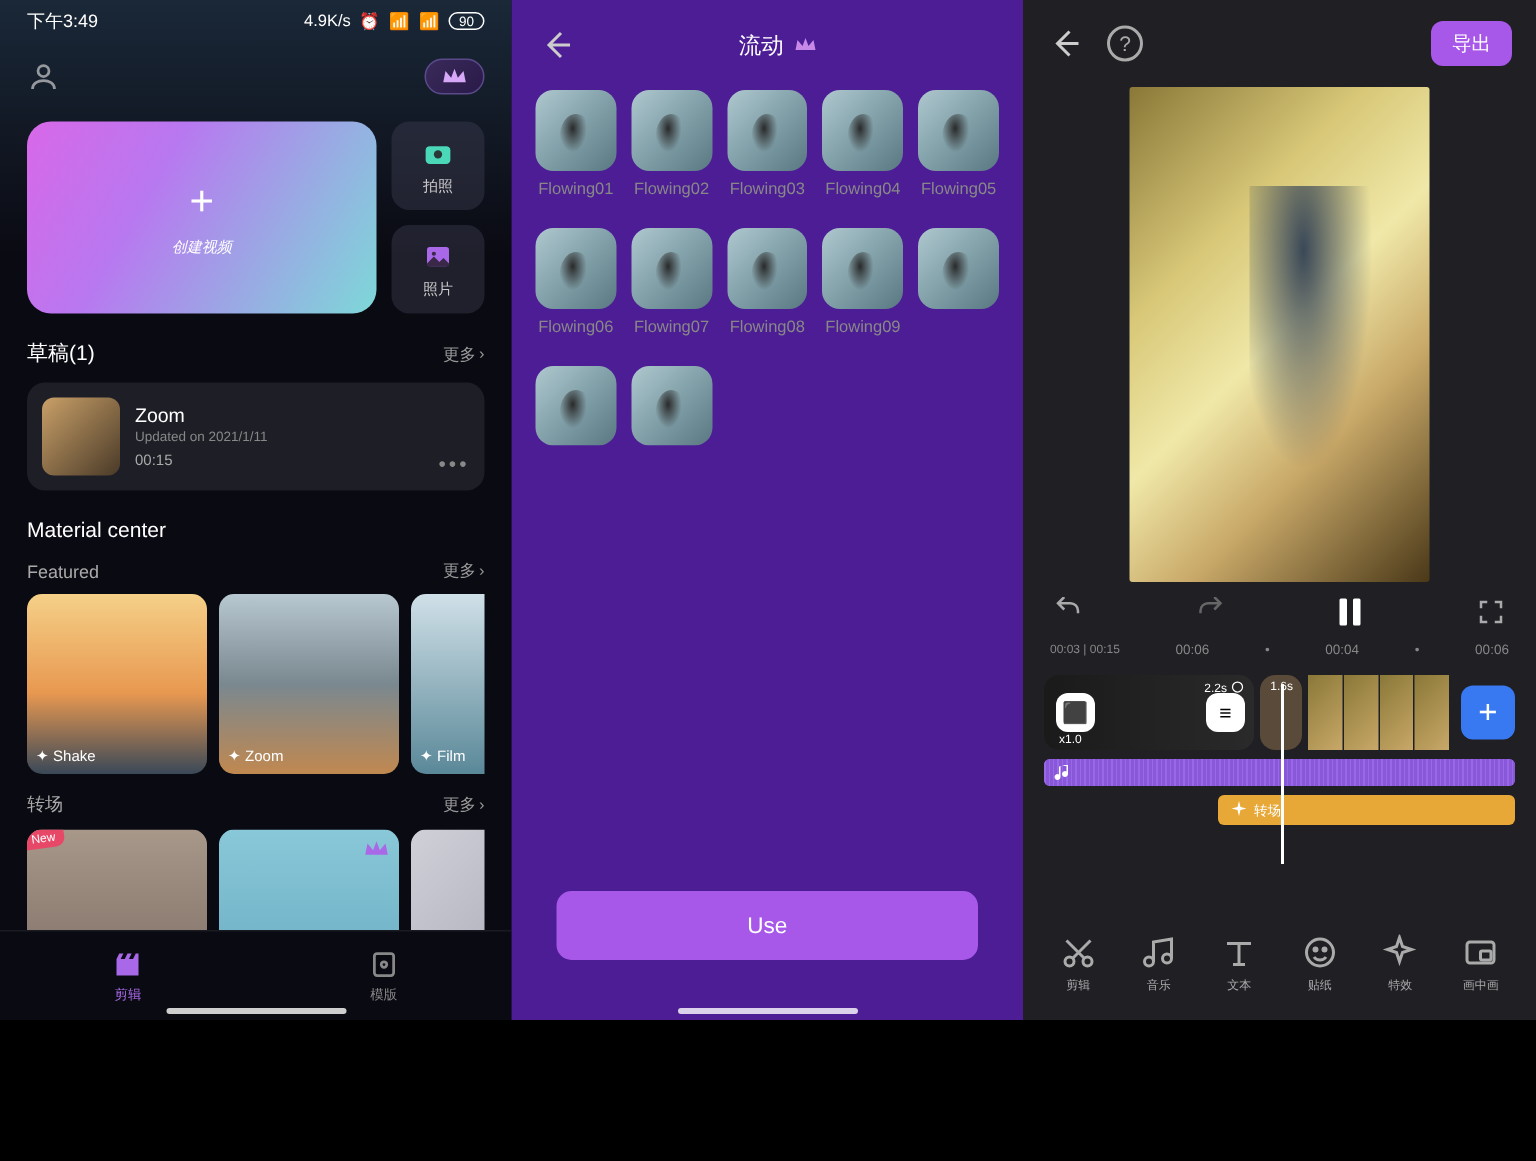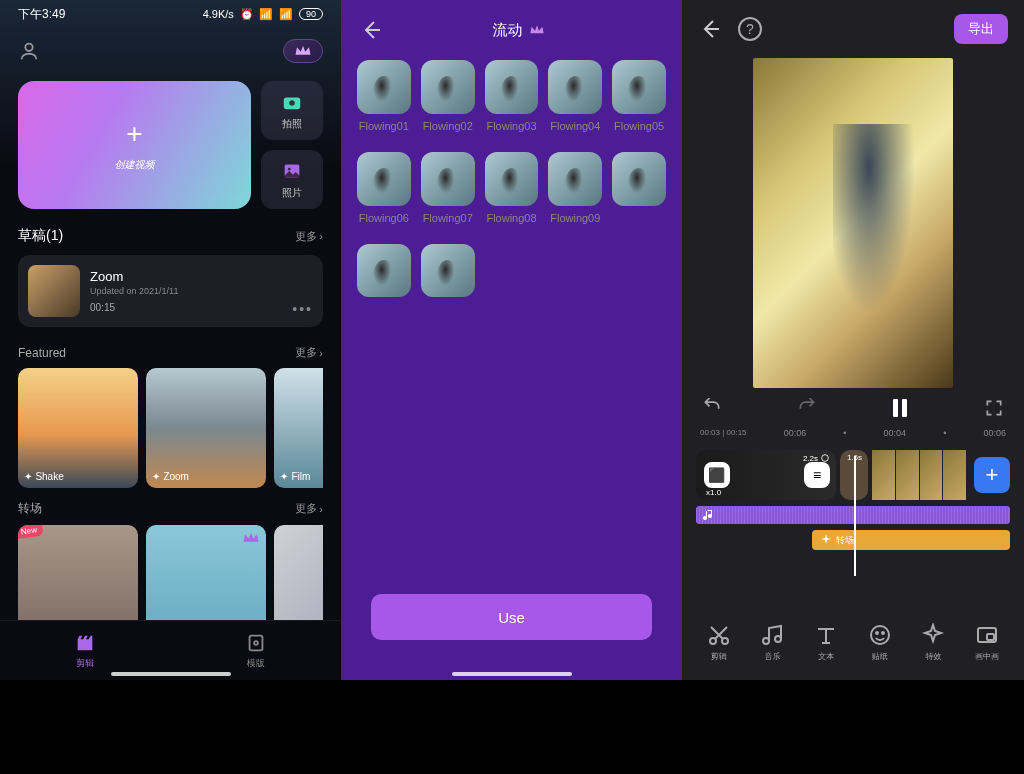--- a/index.html
+++ b/index.html
@@ -160,20 +160,21 @@
   <div class="draft">
     <div class="dthumb"></div>
     <div class="dinfo">
       <div class="nm">Zoom</div>
       <div class="dt">Updated on 2021/1/11</div>
       <div class="dur">00:15</div>
     </div>
     <div class="dots">•••</div>
   </div>
   <div class="mat">
+    <h3>Material center</h3>
     <div class="subh">
       <span>Featured</span>
       <div class="more">
           <span>更多</span>
           <span>›</span>
         </div>
     </div>
     <div class="frow">
       <div class="fitem sunset">
         <div class="flabel">

